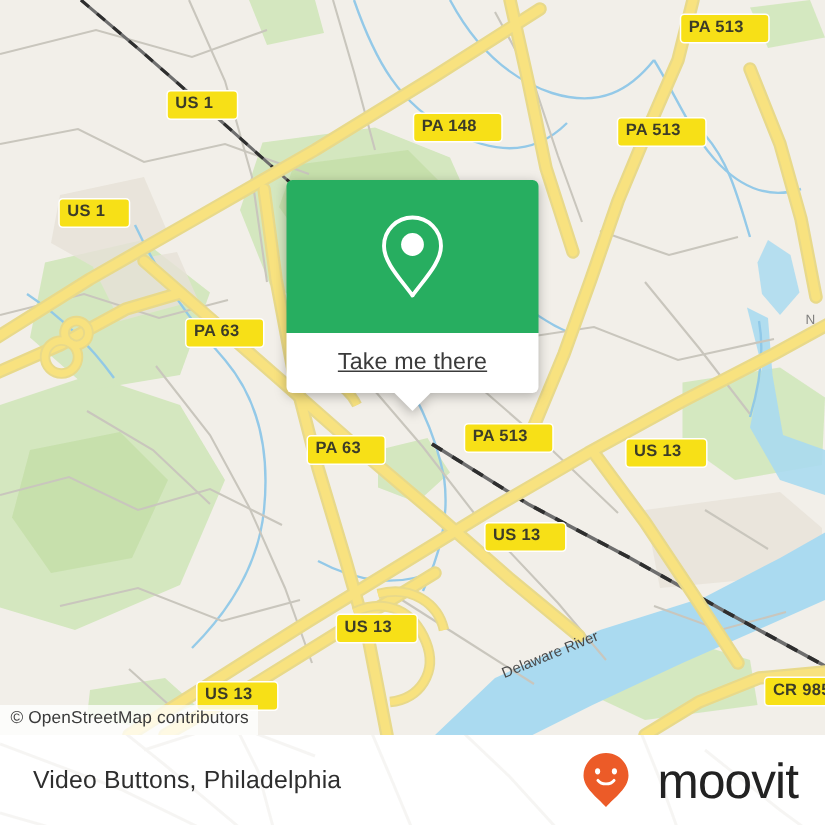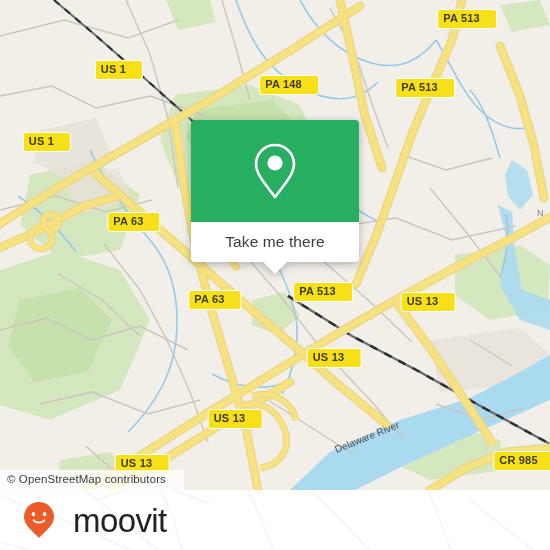--- a/index.html
+++ b/index.html
@@ -28,21 +28,21 @@
     overflow: hidden;
     background: #f2efe9;
   }
   .map svg { display: block; }
 
   
   .attribution {
     position: absolute;
     left: 0;
     bottom: 0px;
-    padding: 3px 18px 4px 7px;
+    padding: 3px 6px 4px 7px;
     font-size: 11.5px;
     color: #3b3b3b;
     background: rgba(255,255,255,0.78);
     letter-spacing: 0.1px;
     line-height: 13px;
     white-space: nowrap;
   }
 
   
   .shield {
@@ -52,20 +52,21 @@
     border-radius: 3px;
     color: #3c3c28;
     font-size: 11px;
     font-weight: bold;
     line-height: 1;
     padding: 3px 16px 4px 5px;
     white-space: nowrap;
     box-sizing: border-box;
     letter-spacing: 0.2px;
     transform: translate(-50%, -50%);
+    margin-left: 16px;
   }
 
   
   .water-label {
     position: absolute;
     color: #4a4a4a;
     font-size: 10px;
     white-space: nowrap;
     transform-origin: 0 0;
   }
@@ -101,20 +102,21 @@
     border-radius: 0 0 4px 4px;
     display: flex;
     align-items: center;
     justify-content: center;
     position: relative;
   }
   .popup-label {
     font-size: 15.5px;
     color: #3b3b3b;
     letter-spacing: .1px;
+    text-decoration: underline;
   }
   .popup-tail {
     position: absolute;
     left: 50%;
     bottom: -12px;
     width: 0; height: 0;
     transform: translateX(-50%);
     border-left: 13px solid transparent;
     border-right: 13px solid transparent;
     border-top: 13px solid #ffffff;
@@ -351,20 +353,21 @@
         <path d="M150,0 L172,44 L186,96"></path>
         <path d="M240,0 L262,52 L282,100"></path>
         <path d="M300,10 L340,48 L380,92"></path>
         <path d="M420,0 L440,50 L458,100"></path>
         <path d="M0,72 L70,92"></path>
         <path d="M470,30 L520,70 L550,92"></path>
         <path d="M96,30 L152,12 L210,34"></path>
       </g>
     </svg>
     <div class="bottombar-inner">
+      <div class="place-title">Video Buttons, Philadelphia</div>
       <div class="brand">
         <svg width="34" height="40" viewBox="0 0 34 40">
           <path d="M17 2 C8.7 2 2 8.7 2 17 C2 25.4 11.2 31.6 17 38 C22.8 31.6 32 25.4 32 17 C32 8.7 25.3 2 17 2 Z" fill="#ec5b28"></path>
           <ellipse cx="11.4" cy="14.2" rx="1.7" ry="2.1" fill="#ffffff"></ellipse>
           <ellipse cx="22.6" cy="14.2" rx="1.7" ry="2.1" fill="#ffffff"></ellipse>
           <path d="M11.6 20.2 C14 23.4 20 23.4 22.4 20.2" fill="none" stroke="#ffffff" stroke-width="1.9" stroke-linecap="round"></path>
         </svg>
         <span class="brand-word">moovit</span>
       </div>
     </div>

